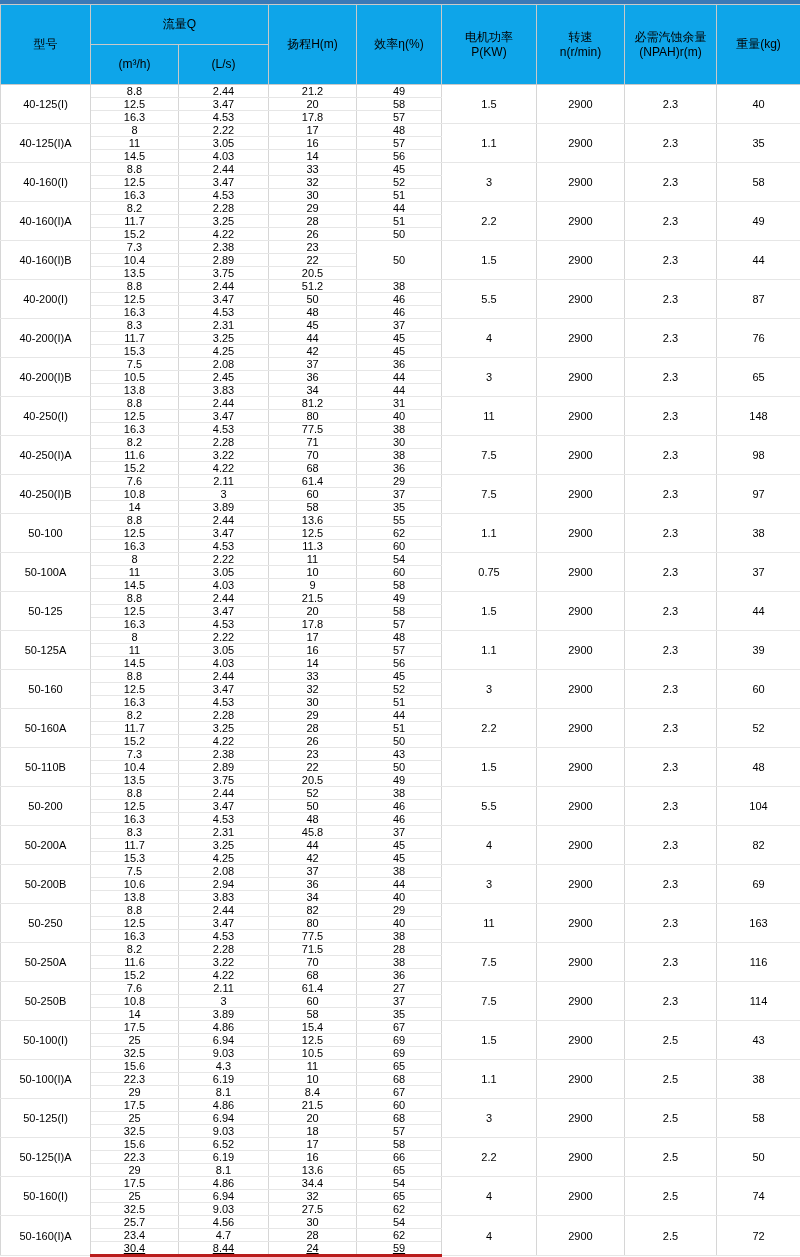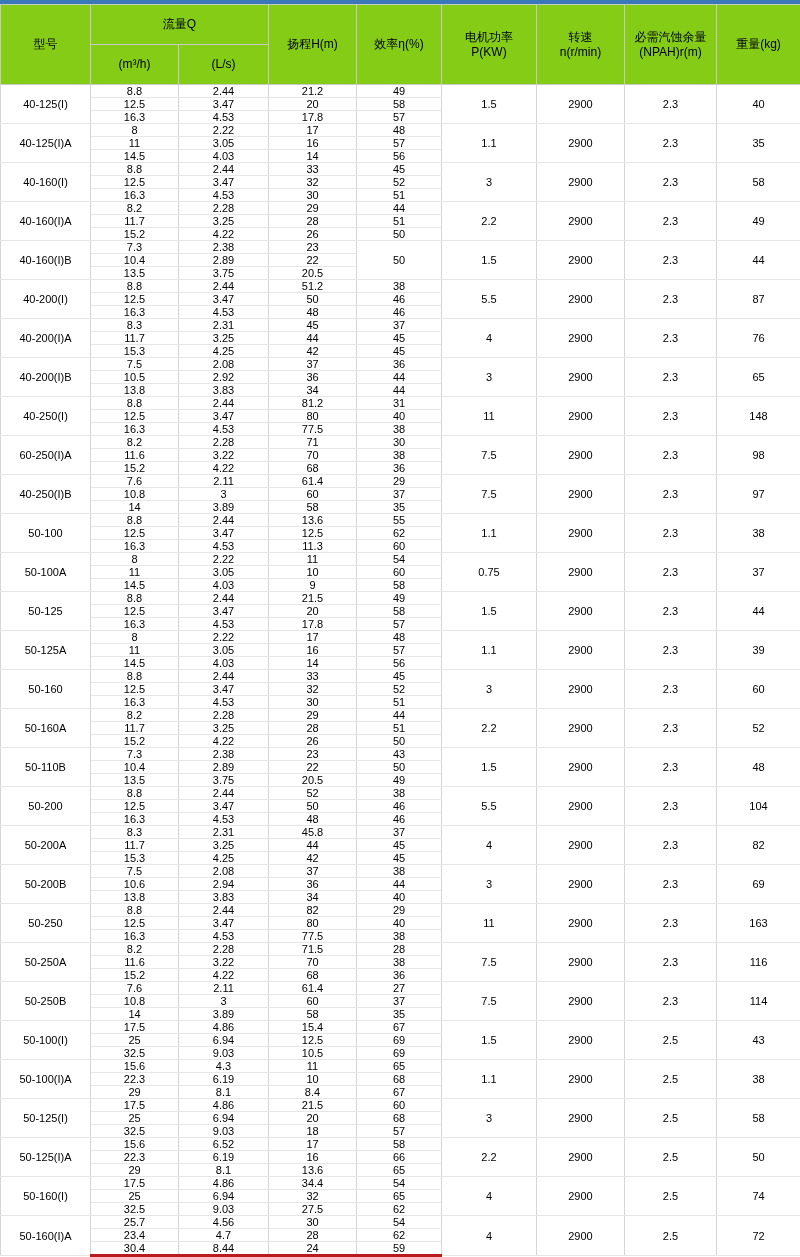--- a/index.html
+++ b/index.html
@@ -3,42 +3,42 @@
 <meta charset="utf-8">
 <style>
   html,body{margin:0;padding:0;background:#ffffff;}
   body{width:800px;font-family:"Liberation Sans","DejaVu Sans",sans-serif;color:#000;}
   .accent-bar{height:4px;width:100%;}
   table.spec{width:800px;border-collapse:collapse;table-layout:fixed;border:1px solid #c9c9c9;}
   thead th{
     font-weight:normal;
     font-size:12px;
     border:1px solid #c9c9c9;
-    background:#84cc16;
+    background:#0ea5e9;
     white-space:pre-line;
     padding:0;
     line-height:15px;
     vertical-align:middle;
     text-align:center;
   }
   thead tr{height:40px;}
   tbody td{
     font-size:11px;
     text-align:center;
     vertical-align:middle;
     padding:0;
     height:12px;
     line-height:12px;
     border-left:1px solid #d6d6d6;
     border-right:1px solid #d6d6d6;
     border-top:1px solid #e6e6e6;
     border-bottom:1px solid #e6e6e6;
   }
   tbody tr.block-start td{border-top:1px solid #c9c9c9;}
-  tbody tr:last-child td{border-bottom:3px solid #b91c1c;}
+  tbody tr:last-child td{border-bottom:3px solid #b91c1c;text-decoration:underline;}
   td.model-cell{font-size:11px;margin-top:7px;}
 </style>
 </head>
 <body>
 
 <div class="accent-bar" style="background: rgb(58, 121, 183);"></div>
 
 <table class="spec">
   <colgroup>
     <col style="width:90px">
@@ -236,21 +236,21 @@
         <td>2.08</td>
         <td>37</td>
         <td>36</td>
         <td rowspan="3">3</td>
         <td rowspan="3">2900</td>
         <td rowspan="3">2.3</td>
         <td rowspan="3">65</td>
       </tr>
       <tr>
         <td>10.5</td>
-        <td>2.92</td>
+        <td>2.45</td>
         <td>36</td>
         <td>44</td>
       </tr>
       <tr>
         <td>13.8</td>
         <td>3.83</td>
         <td>34</td>
         <td>44</td>
       </tr>
       <tr class="block-start">
@@ -270,21 +270,21 @@
         <td>80</td>
         <td>40</td>
       </tr>
       <tr>
         <td>16.3</td>
         <td>4.53</td>
         <td>77.5</td>
         <td>38</td>
       </tr>
       <tr class="block-start">
-        <td rowspan="3" class="model-cell">60-250(I)A</td>
+        <td rowspan="3" class="model-cell">40-250(I)A</td>
         <td>8.2</td>
         <td>2.28</td>
         <td>71</td>
         <td>30</td>
         <td rowspan="3">7.5</td>
         <td rowspan="3">2900</td>
         <td rowspan="3">2.3</td>
         <td rowspan="3">98</td>
       </tr>
       <tr>

